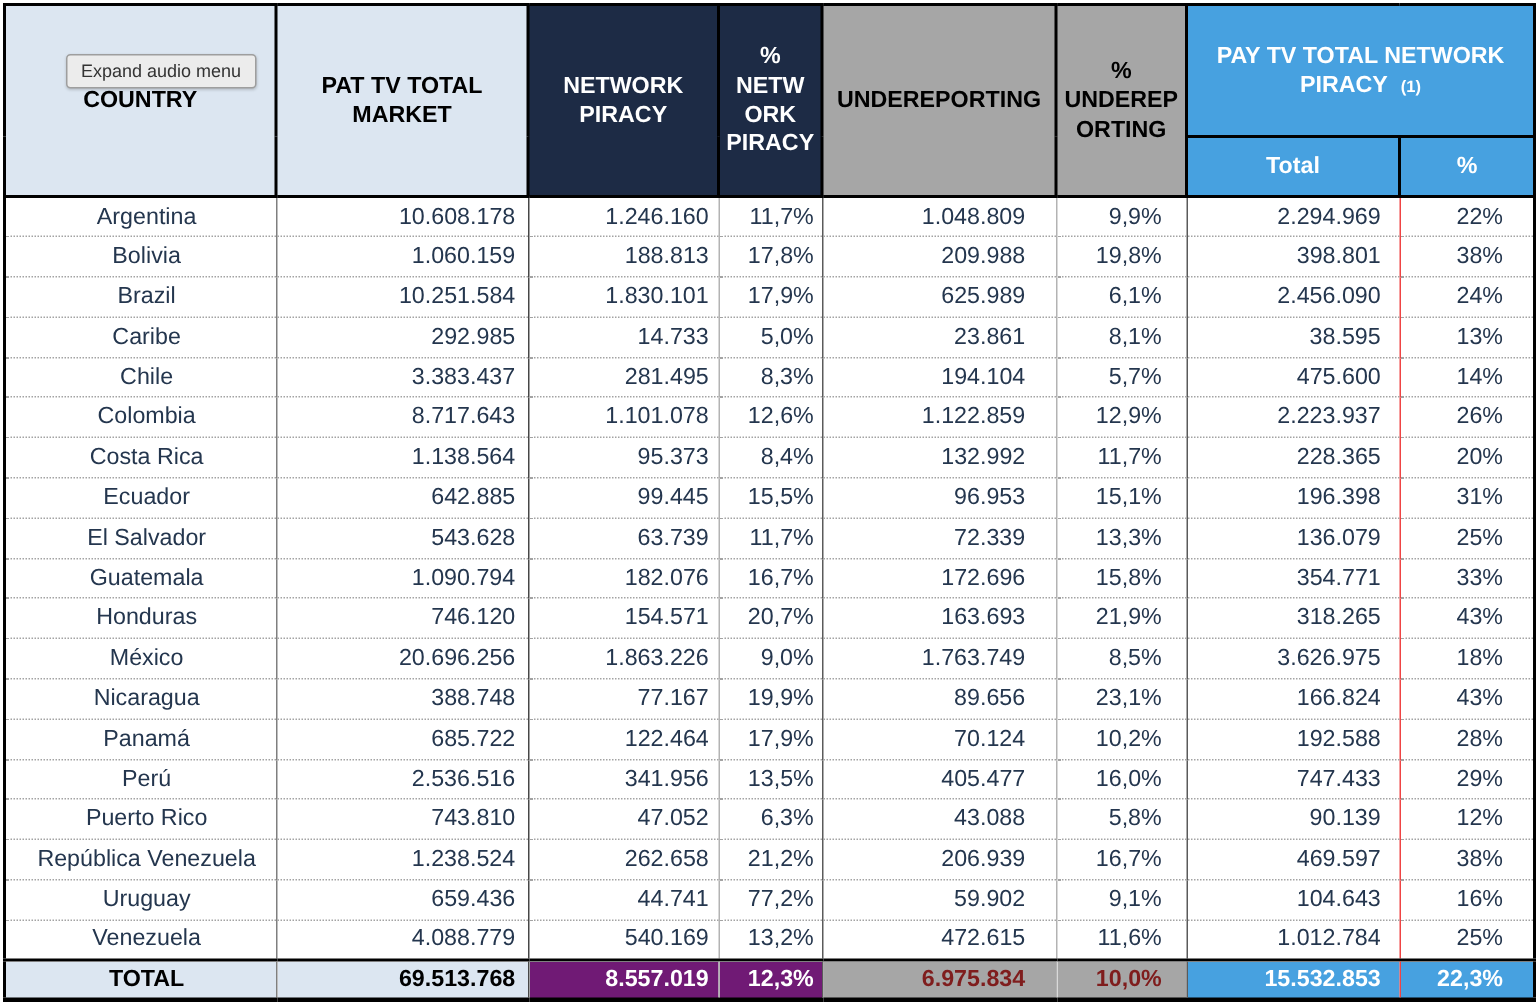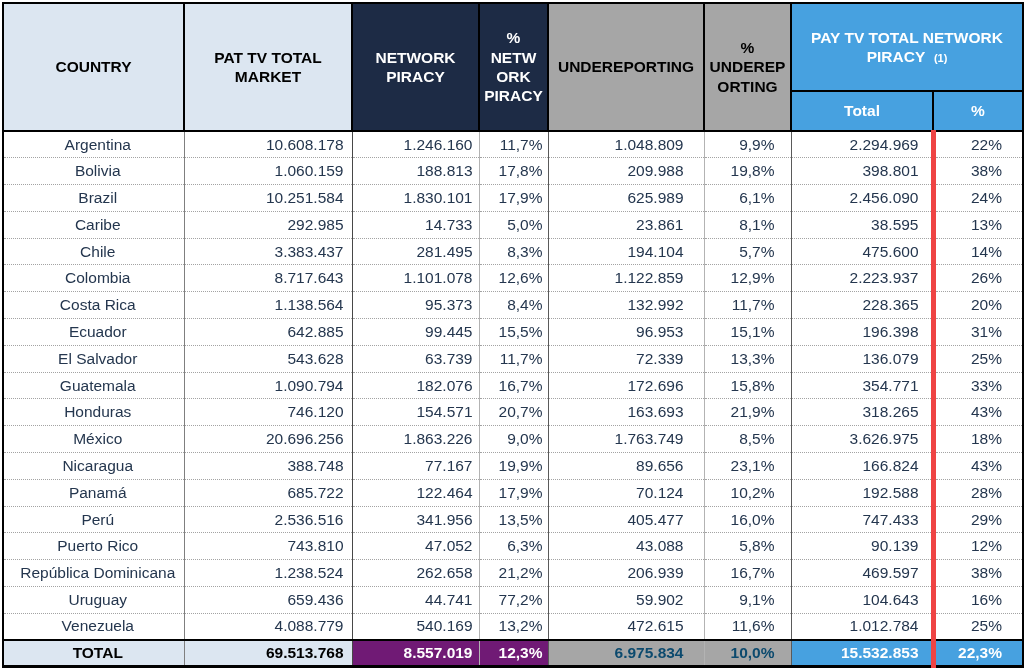--- a/index.html
+++ b/index.html
@@ -44,45 +44,46 @@
   }
   td.country { text-align:center; padding-left:8px; border-right:1px solid #7f7f7f; }
   td.num     { text-align:right; }
   td.market  { padding-right:8px;  border-right:1px solid #474747; }
   td.piracy  { padding-right:6px;  border-right:1px solid #b3b3b3; }
   td.ppct    { padding-right:5px;  border-right:1px solid #5a5a5a; }
   td.under   { padding-right:20px; border-right:1px solid #b3b3b3; }
   td.upct    { paddi
 ng-right:16px; border-right:1px solid #5a5a5a; }
   td.upct    { padding-right:16px; border-right:1px solid #5a5a5a; }
-  td.ptotal  { padding-right:12px; border-right:5px solid #ef4444; }
+  td.ptotal  { padding-right:12px; border-right:1px solid #ef4444; }
   td.ppct2   { padding-right:20px;margin-left:48px; }
 
   tfoot td {
     font-weight:bold; border-top:2px solid #000; border-bottom:3px solid #000;
   }
   tfoot td.t-light { background:#dce6f1; color:#000; }
   tfoot td.t-navy  { background:#701a75; color:#fff; }
-  tfoot td.t-gray  { background:#a6a6a6; color:#0c4a6e;margin-top:28px; }
+  tfoot td.t-gray  { background:#a6a6a6; color:#7f1d1d;margin-top:28px; }
   tfoot td.t-blue  { background:#47a1e0; color:#fff; }
 
   .tooltip {
     position:absolute; left:44px; top:36px; z-index:5;
     background:#ececec;
     border:1px solid #9e9e9e; border-radius:3px;
     padding:3px 9px 4px 9px;
     font-size:12px; color:#333; white-space:nowrap;
     box-shadow:0 1px 2px rgba(0,0,0,0.18);
   }
 </style>
 </head>
 <body>
 
 <div class="screen">
 
+  <div class="tooltip">Expand audio menu</div>
 
   <table class="piracy">
     <colgroup>
       <col class="c1">
         <col class="c2">
         <col class="c3">
         <col class="c4">
       <col class="c5">
         <col class="c6">
         <col class="c7">
@@ -267,21 +268,21 @@
       <td class="country">Puerto Rico</td>
       <td class="num market">743.810</td>
       <td class="num piracy">47.052</td>
       <td class="num ppct">6,3%</td>
       <td class="num under">43.088</td>
       <td class="num upct">5,8%</td>
       <td class="num ptotal">90.139</td>
       <td class="num ppct2">12%</td>
     </tr>
         <tr>
-      <td class="country">República Dominicana</td>
+      <td class="country">República Venezuela</td>
       <td class="num market">1.238.524</td>
       <td class="num piracy">262.658</td>
       <td class="num ppct">21,2%</td>
       <td class="num under">206.939</td>
       <td class="num upct">16,7%</td>
       <td class="num ptotal">469.597</td>
       <td class="num ppct2">38%</td>
     </tr>
         <tr>
       <td class="country">Uruguay</td>

